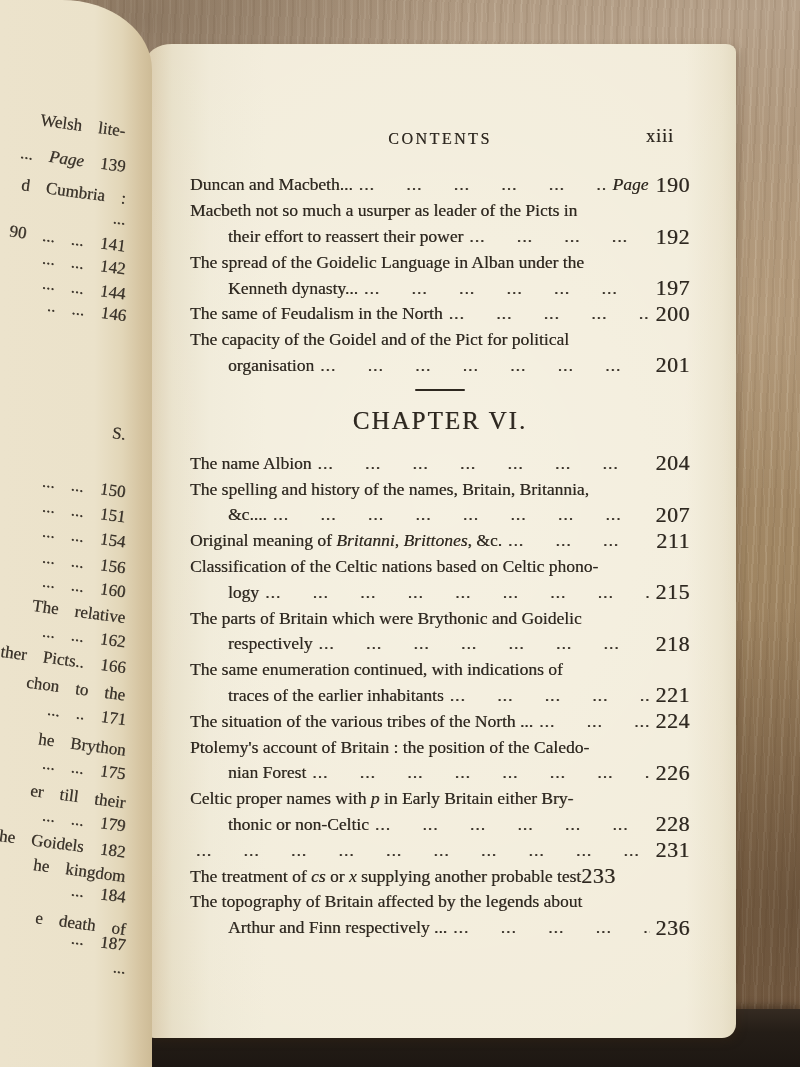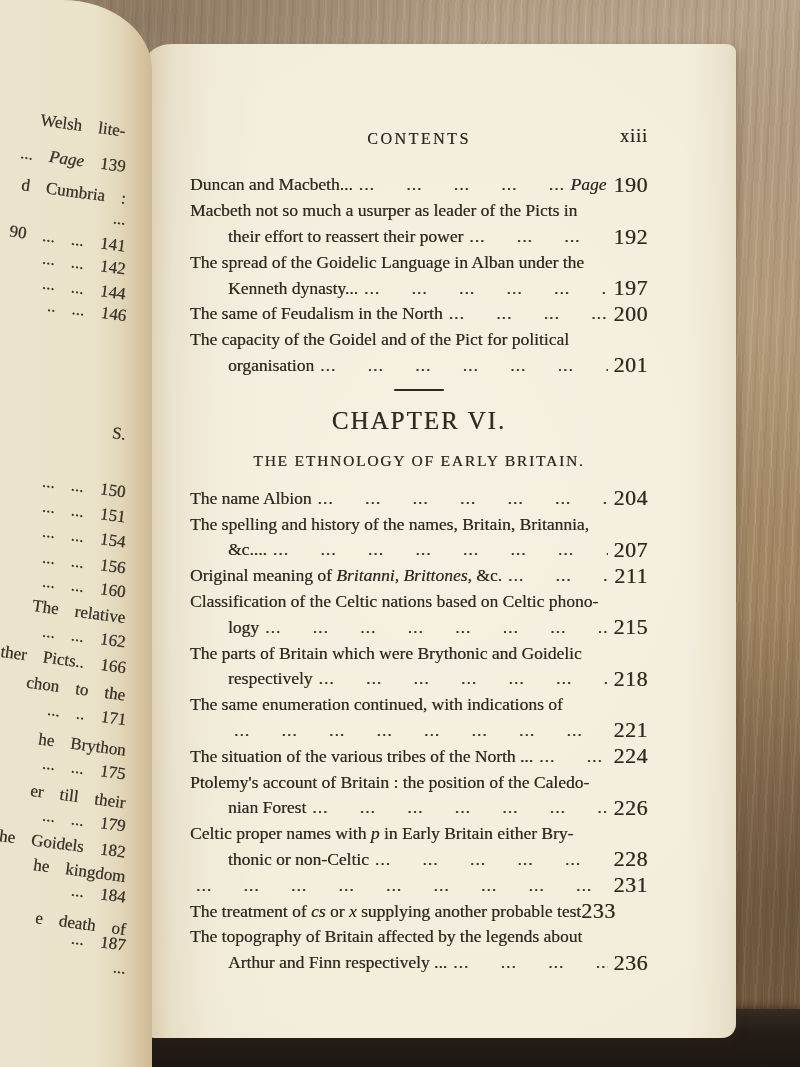--- a/index.html
+++ b/index.html
@@ -36,27 +36,27 @@
 
   
   .main-page{position:absolute;left:146px;top:44px;width:590px;height:994px;z-index:2;
     background:
       radial-gradient(120% 90% at 50% 45%, rgba(255,255,250,.25), rgba(0,0,0,0) 75%),
       linear-gradient(90deg,#d9c9aa 0px,#e7dfc7 26px,#efe9d6 64px,#f2ecda 120px,#f2ecda 540px,#eae2cb 576px,#e3dac0 590px),
       #f1ebd8;
     border-top-left-radius:26px 18px;border-top-right-radius:10px 8px;
     border-bottom-left-radius:8px;border-bottom-right-radius:14px;
     box-shadow:3px 4px 8px rgba(60,40,20,.25);}
-  .page-inner{position:relative;height:100%;padding:0 88px 0 44px;color:#2e2820;
+  .page-inner{position:relative;height:100%;padding:0 46px 0 44px;color:#2e2820;
     text-shadow:.4px .2px 0 rgba(46,40,32,.6);}
 
   .header-row{position:relative;padding-top:86px;height:26px;}
   .header-title{position:absolute;left:0;right:0;top:86px;text-align:center;
     font-size:16px;letter-spacing:2.5px;}
-  .header-folio{position:absolute;right:0;top:82px;font-size:18px;letter-spacing:1px;}
+  .header-folio{position:absolute;right:16px;top:82px;font-size:18px;letter-spacing:1px;}
 
   .toc{margin-top:16px;}
   .toc-line{display:flex;align-items:center;height:25.8px;font-size:17.5px;white-space:nowrap;}
   .toc-line .t{flex:0 0 auto;}
   .toc-line .t em{font-style:italic;}
   .toc-line.indent{padding-left:38px;}
   .toc-line .dots{flex:1 1 auto;overflow:hidden;margin:0 6px;word-spacing:26px;letter-spacing:1px;
     color:#3a332a;}
   .toc-line .pgp{flex:0 0 auto;font-style:italic;margin-right:7px;}
   .toc-line .pg{flex:0 0 auto;min-width:30px;text-align:right;font-size:22px;letter-spacing:.5px;}
@@ -145,21 +145,20 @@
         <div class="toc-line indent">
           <span class="t"><span>organisation</span></span>
           <span class="dots">... ... ... ... ... ... ... ... ... ... ... ... </span>
           <span class="pg">201</span>
         </div>
       </div>
 
     <div class="divider"></div>
 
     <div class="chapter-head">CHAPTER VI.</div>
-    <div class="chapter-sub">THE ETHNOLOGY OF EARLY BRITAIN.</div>
 
     <div class="toc toc2" id="chapter-entries">
         <div class="toc-line">
           <span class="t"><span>The name Albion</span></span>
           <span class="dots">... ... ... ... ... ... ... ... ... ... ... ... </span>
           <span class="pg">204</span>
         </div>
         <div class="toc-line">
           <span class="t"><span>The spelling and history of the names, Britain, Britannia,</span></span>
         </div>
@@ -186,20 +185,21 @@
         </div>
         <div class="toc-line indent">
           <span class="t"><span>respectively</span></span>
           <span class="dots">... ... ... ... ... ... ... ... ... ... ... ... </span>
           <span class="pg">218</span>
         </div>
         <div class="toc-line">
           <span class="t"><span>The same enumeration continued, with indications of</span></span>
         </div>
         <div class="toc-line indent">
+          <span class="t"><span>traces of the earlier inhabitants</span></span>
           <span class="dots">... ... ... ... ... ... ... ... ... ... ... ... </span>
           <span class="pg">221</span>
         </div>
         <div class="toc-line">
           <span class="t"><span>The situation of the various tribes of the North ...</span></span>
           <span class="dots">... ... ... ... ... ... ... ... ... ... ... ... </span>
           <span class="pg">224</span>
         </div>
         <div class="toc-line">
           <span class="t"><span>Ptolemy's account of Britain : the position of the Caledo-</span></span>

